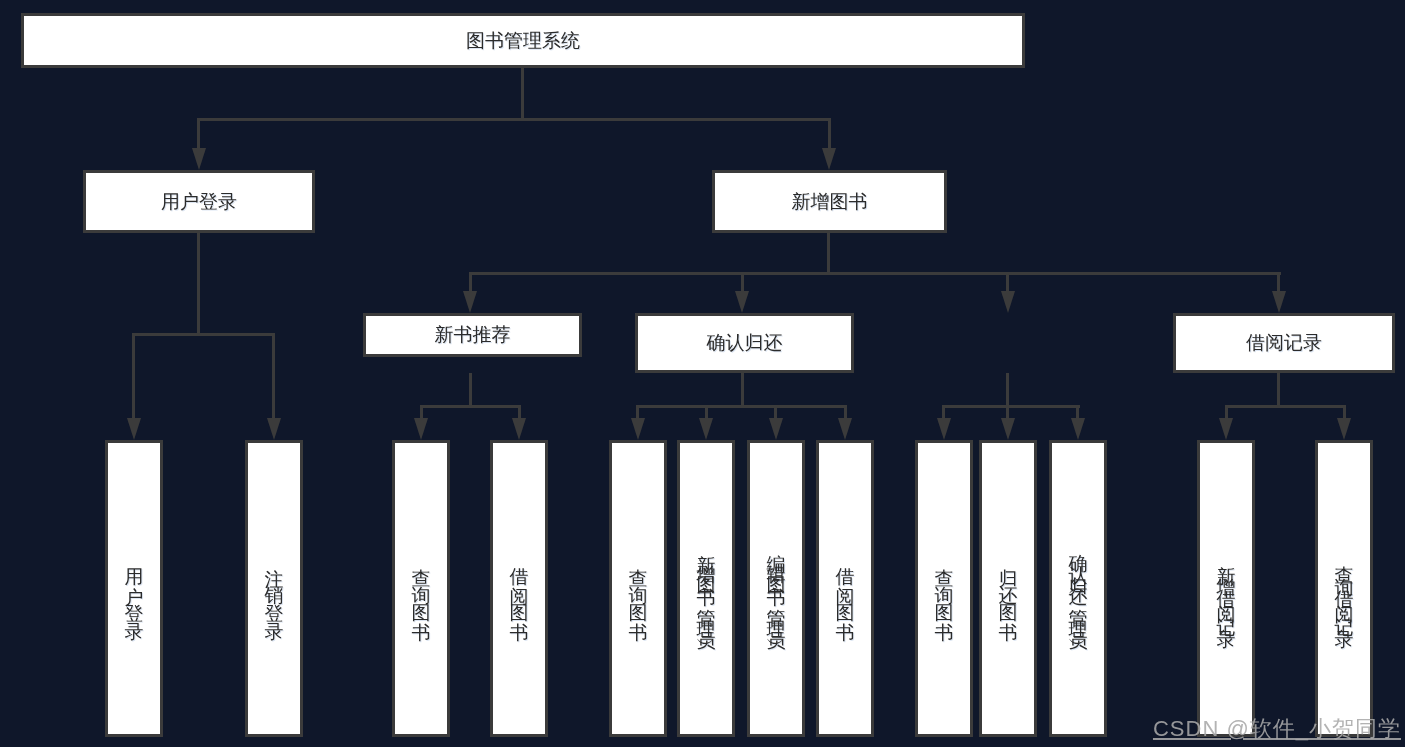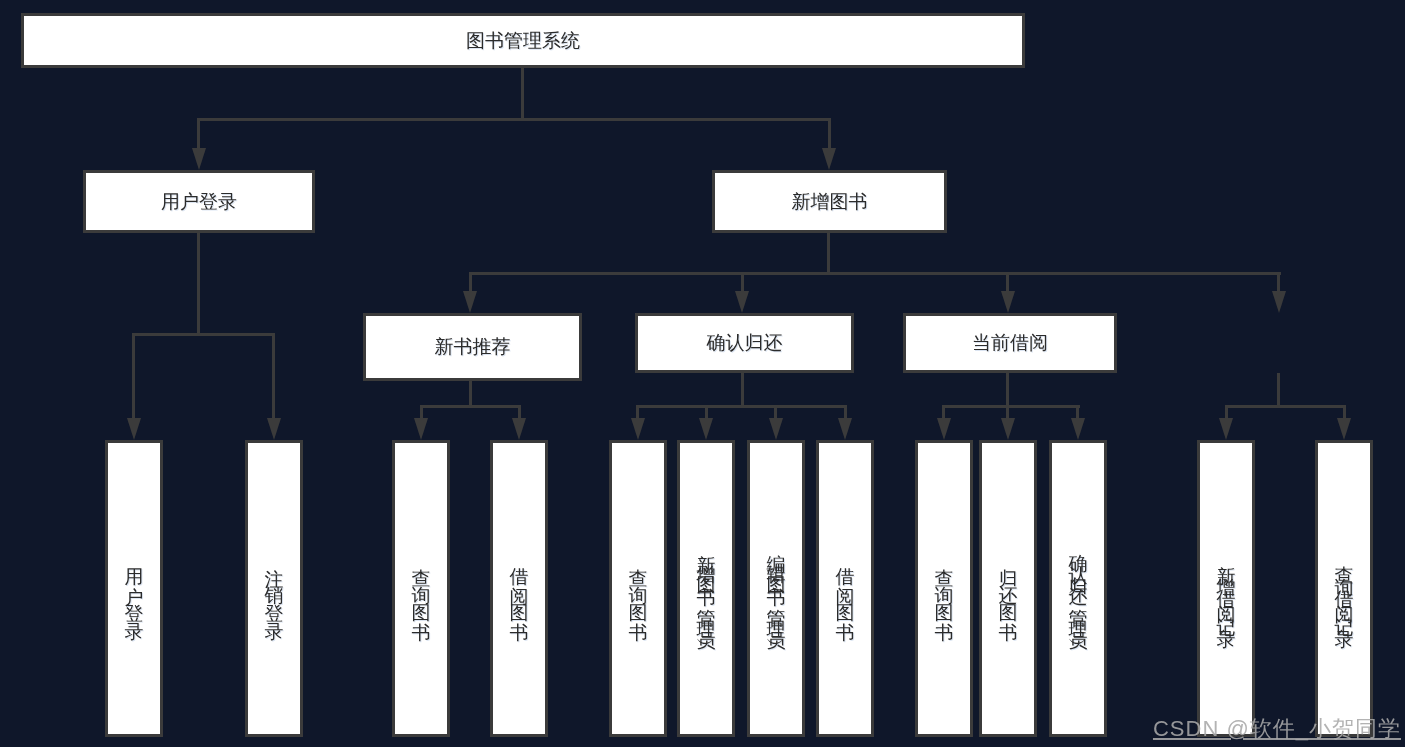--- a/index.html
+++ b/index.html
@@ -95,28 +95,28 @@
   <div class="line" style="left:469px; top:272px; width:812px; height:3px;"></div>
   <div class="line" style="left:469px; top:272px; width:3px; height:22px;"></div>
   <div class="arrow" style="left:463px; top:291px;"></div>
   <div class="line" style="left:741px; top:272px; width:3px; height:22px;"></div>
   <div class="arrow" style="left:735px; top:291px;"></div>
   <div class="line" style="left:1006px; top:272px; width:3px; height:22px;"></div>
   <div class="arrow" style="left:1001px; top:291px;"></div>
   <div class="line" style="left:1277px; top:272px; width:3px; height:22px;"></div>
   <div class="arrow" style="left:1272px; top:291px;"></div>
 
-  <div class="box" style="left:363px; top:313px; width:219px; height:68px;">
+  <div class="box" style="left:363px; top:313px; width:219px; height:44px;">
     <span>新书推荐</span>
   </div>
   <div class="box" style="left:635px; top:313px; width:219px; height:60px;">
     <span>确认归还</span>
   </div>
-  <div class="box" style="left:903px; top:313px; width:214px; height:60px;">
-    <span>当前借阅</span>
+  <div class="box" style="left:1173px; top:313px; width:222px; height:60px;">
+    <span>借阅记录</span>
   </div>
 
   <div class="line" style="left:469px; top:373px; width:3px; height:35px;"></div>
   <div class="line" style="left:420px; top:405px; width:101px; height:3px;"></div>
   <div class="line" style="left:420px; top:405px; width:3px; height:16px;"></div>
   <div class="arrow" style="left:414px; top:418px;"></div>
   <div class="line" style="left:518px; top:405px; width:3px; height:16px;"></div>
   <div class="arrow" style="left:512px; top:418px;"></div>
 
   <div class="line" style="left:741px; top:373px; width:3px; height:35px;"></div>

